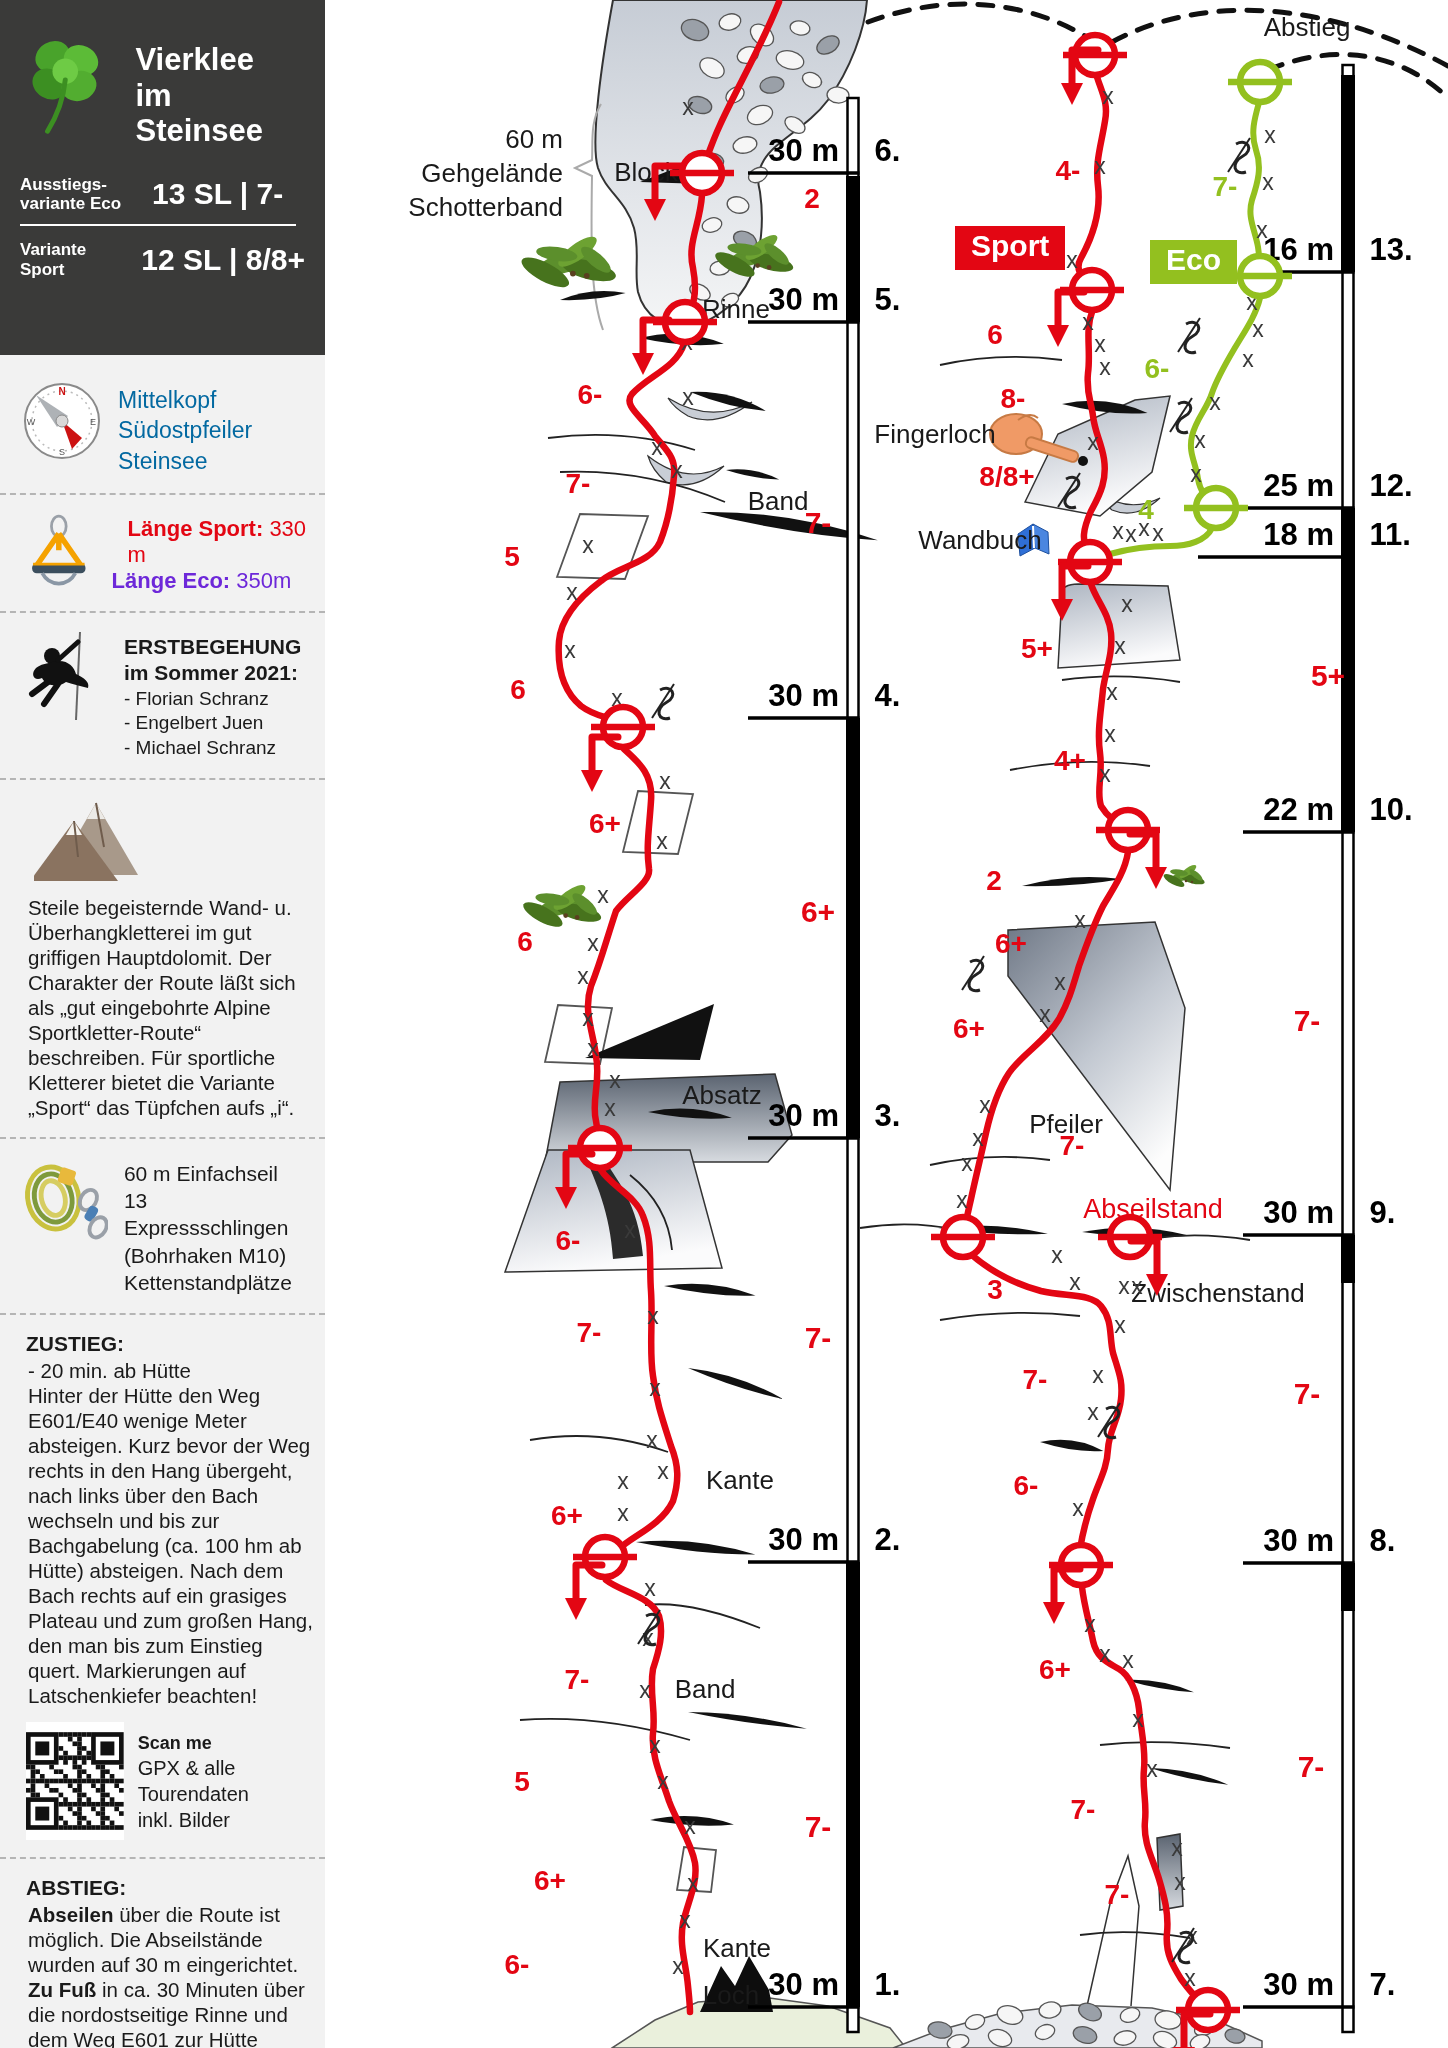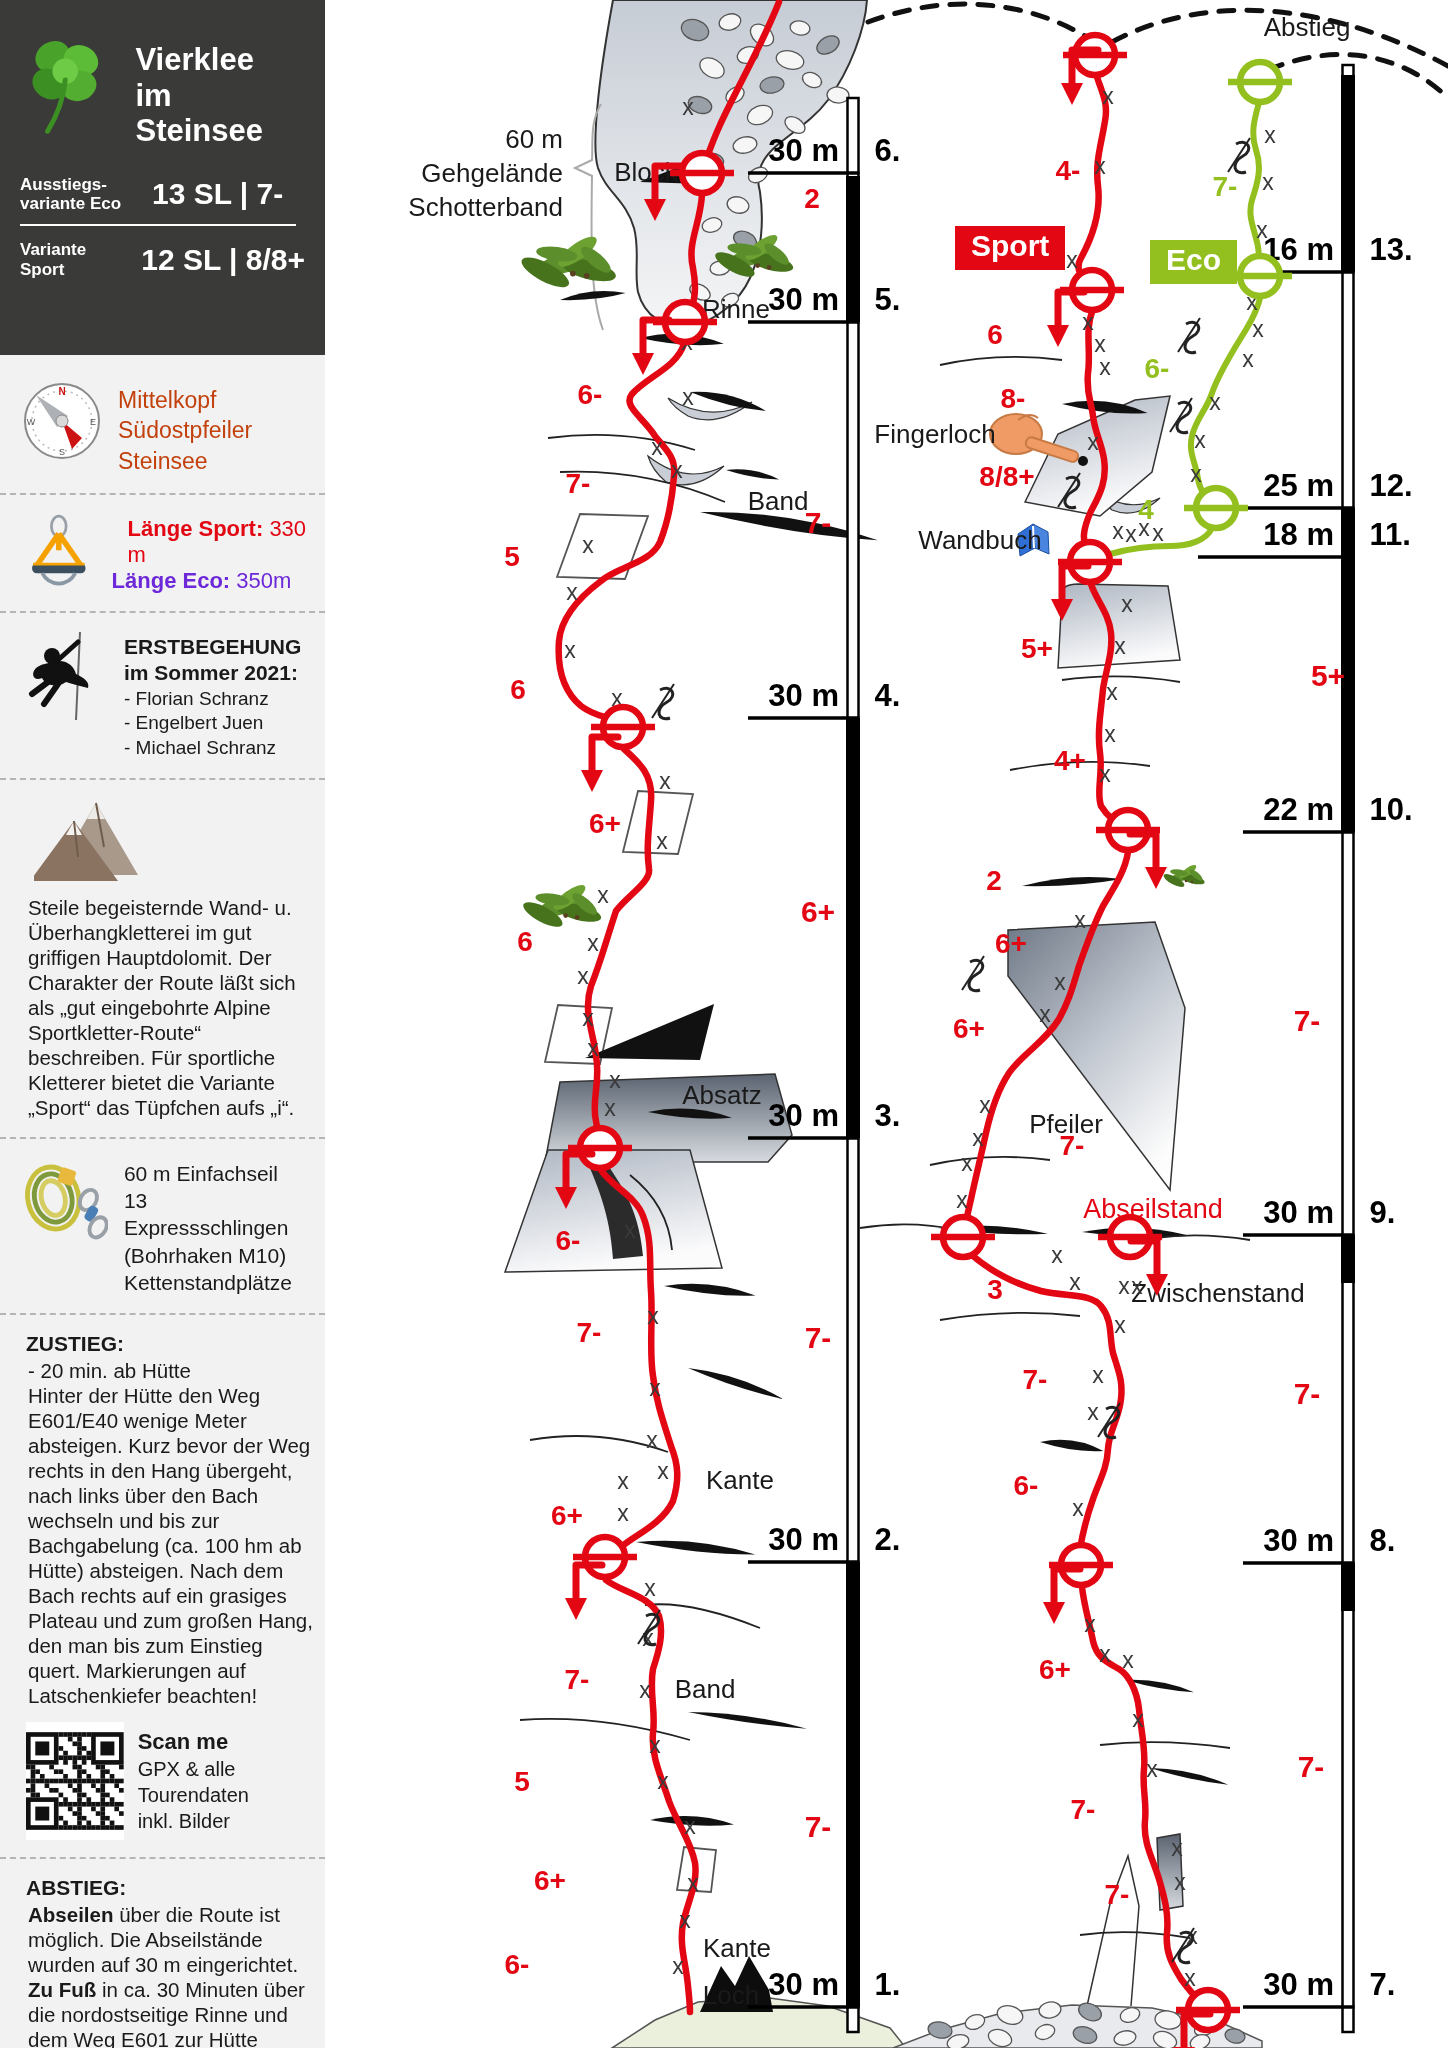--- a/index.html
+++ b/index.html
@@ -15,32 +15,32 @@
   .brand-row h1{margin:14px 0 0 0;font-size:31px;line-height:1.15;font-weight:700;}
   .stat-row{display:flex;align-items:center;gap:14px;margin-top:14px;}
   .stat-label{font-size:17px;font-weight:700;line-height:1.15;width:118px;}
   .stat-value{font-size:30px;font-weight:700;white-space:nowrap;}
   .stat-divider{border-top:2px solid #fff;margin:10px 0 0 0;width:276px;}
   .stats{margin-top:26px;}
 
   .sep{border:0;border-top:2px dashed #b5b5b5;margin:17px 0;}
   .row{display:flex;gap:16px;align-items:flex-start;padding:0 12px 0 22px;}
   .row .txt{padding-top:4px;}
-  .loc{font-size:23px;line-height:1.32;color:#c2410c;}
+  .loc{font-size:23px;line-height:1.32;color:#0369a1;}
   .len-sport{font-size:22px;color:#e30613;font-weight:400;margin-left:16px;}
   .len-sport b,.len-eco b{font-weight:700;}
   .len-eco{font-size:22px;color:#6d28d9;}
   .fa-title{font-size:21px;font-weight:700;line-height:1.25;}
   .fa-names{font-size:19px;line-height:1.3;}
   .para{font-size:20.5px;line-height:1.22;padding:0 10px 0 28px;margin:8px 0 0 0;}
   .gear{font-size:21px;line-height:1.3;}
   h3.sec{font-size:21px;margin:0 0 2px 0;padding:0 10px 0 26px;font-weight:700;}
   .qr-row{display:flex;gap:14px;align-items:center;padding:14px 10px 0 26px;}
   .qr-txt{font-size:20px;line-height:1.3;}
-  .qr-txt b{font-size:22px;}
+  .qr-txt b{font-size:18px;}
 
   
   .t-len{font:600 31px "Liberation Sans",sans-serif;fill:#000;}
   .t-grade{font:700 28px "Liberation Sans",sans-serif;fill:#e30613;}
   .t-green{fill:#93c01f;}
   .t-side{font:700 30px "Liberation Sans",sans-serif;fill:#e30613;}
   .t-feat{font:400 26px "Liberation Sans",sans-serif;fill:#1a1a1a;}
   .t-redfeat{font:400 27px "Liberation Sans",sans-serif;fill:#e30613;}
   .t-bolt{font:400 23px "Liberation Sans",sans-serif;fill:#3a3a3a;}
 

